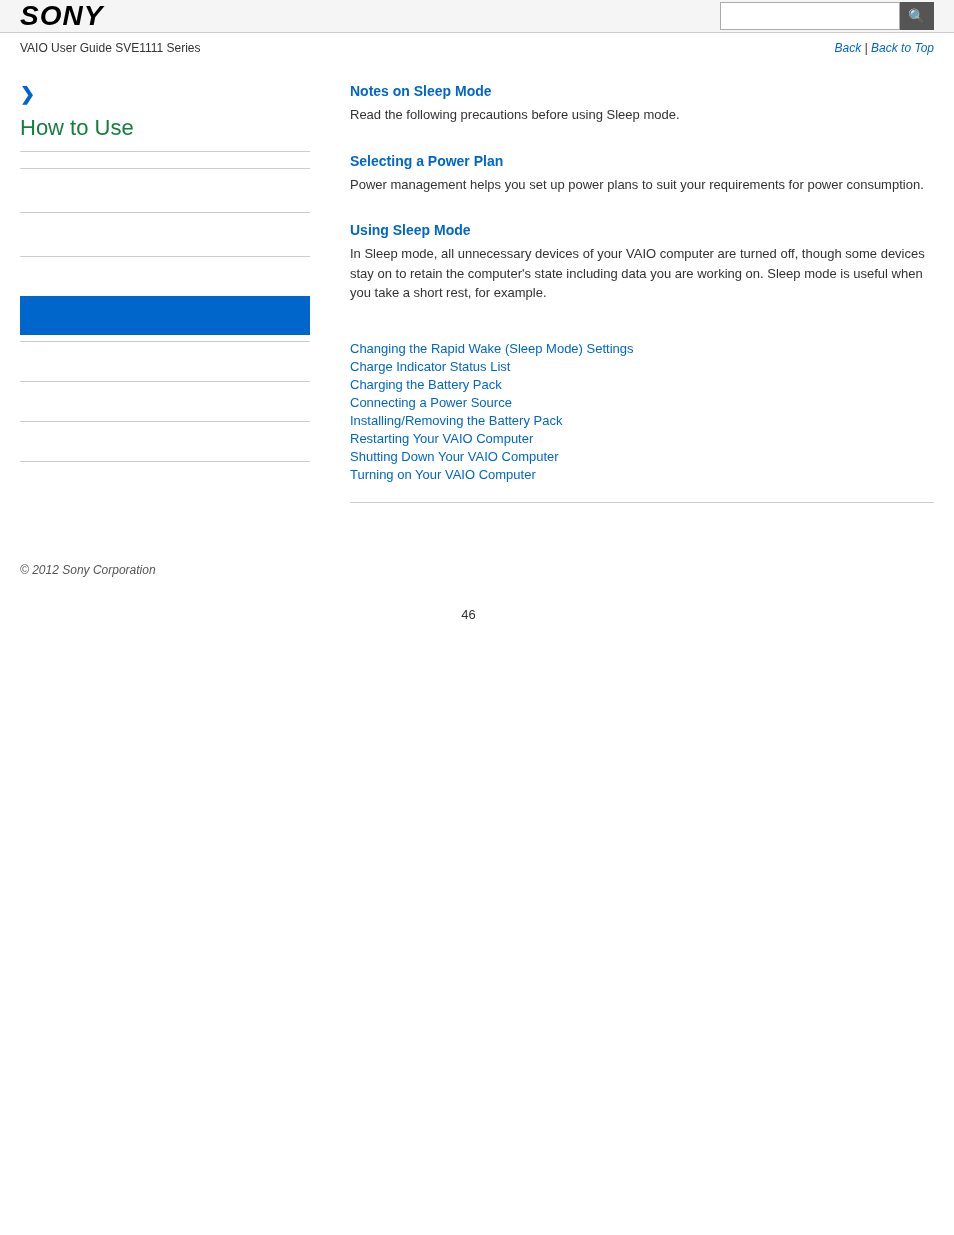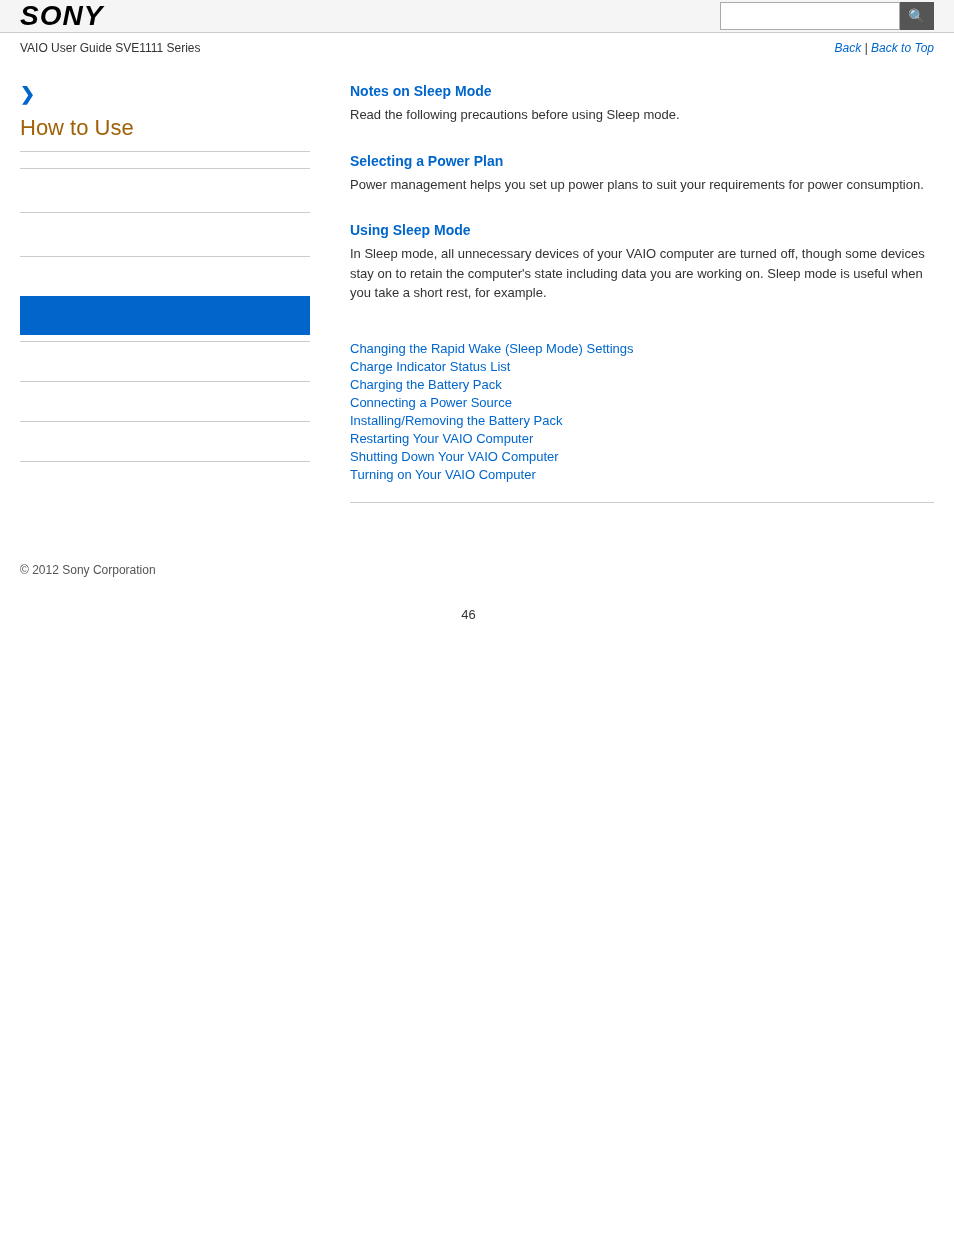--- a/index.html
+++ b/index.html
@@ -93,21 +93,21 @@
     .sidebar-chevron {
       color: #0066cc;
       font-size: 18px;
       font-weight: bold;
       margin-bottom: 10px;
       display: block;
     }
     .sidebar-title {
       font-size: 22px;
       font-weight: normal;
-      color: #a16207;
+      color: #15803d;
       margin-bottom: 16px;
       border-bottom: 1px solid #ccc;
       padding-bottom: 10px;
     }
     .sidebar-divider {
       border: none;
       border-top: 1px solid #ccc;
       margin: 8px 0;
     }
     .sidebar-item {
@@ -170,20 +170,21 @@
       border: none;
       border-top: 1px solid #ccc;
       margin: 20px 0;
     }
 
     
     .footer {
       padding: 20px 20px;
       font-size: 12px;
       color: #555;
+      font-style: italic;
     }
 
     
     .page-number {
       text-align: center;
       font-size: 13px;
       color: #333;
       padding: 10px 17px 20px 0;
     }
   </style>

